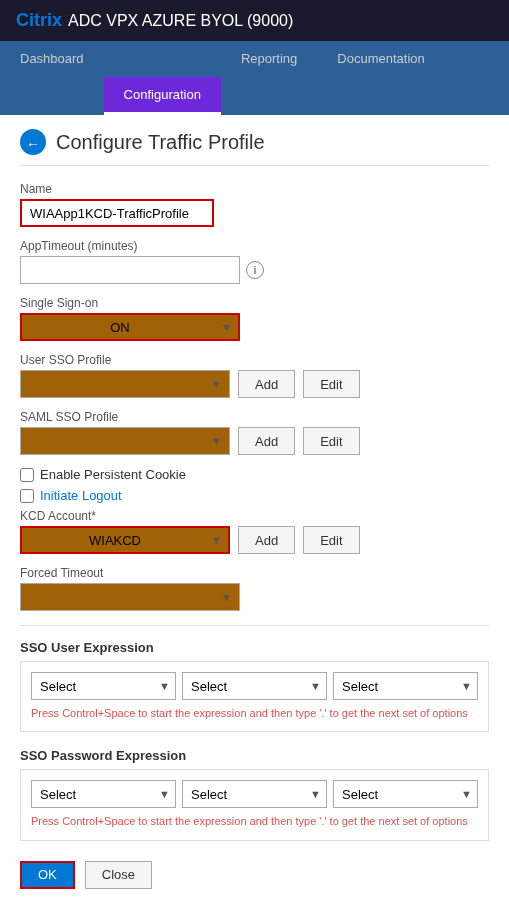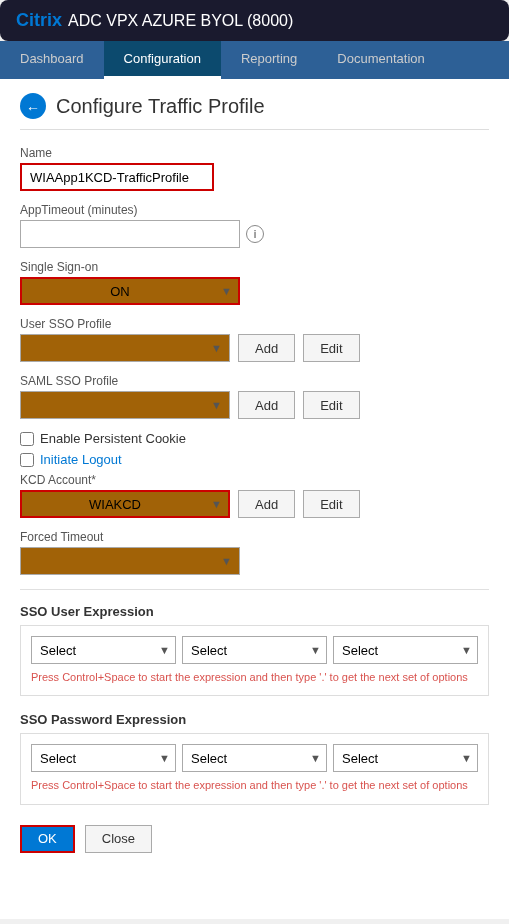--- a/index.html
+++ b/index.html
@@ -6,21 +6,20 @@
     body { font-family: Arial, sans-serif; font-size: 13px; background: #f0f0f0; width: 509px; }
 
     
     .header {
       background: #1a1a2e;
       color: white;
       padding: 10px 16px;
       display: flex;
       align-items: center;
       gap: 6px;
-      border-radius: 8px;
     }
     .header-citrix {
       color: #0078d4;
       font-weight: bold;
       font-size: 18px;
     }
     .header-title {
       font-size: 16px;
       font-weight: normal;
     }
@@ -34,21 +33,22 @@
     .nav-item {
       color: #ccc;
       padding: 10px 20px;
       cursor: pointer;
       font-size: 13px;
       border-bottom: 3px solid transparent;
     }
     .nav-item.active {
       color: white;
       border-bottom: 3px solid white;
-      background: #0c4a6e;
+      background: #6d28d9;
+      margin-top: 36px;
     }
 
     
     .page-content {
       background: white;
       padding: 14px 20px 20px 20px;
       min-height: 840px;
     }
 
     
@@ -265,21 +265,21 @@
       border: none;
       border-top: 1px solid #e0e0e0;
       margin: 14px 0;
     }
   </style>
 </head>
 <body>
 
 <div class="header">
   <span class="header-citrix">Citrix</span>
-  <span class="header-title">ADC VPX AZURE BYOL (8000)</span>
+  <span class="header-title">ADC VPX AZURE BYOL (9000)</span>
 </div>
 
 <div class="navbar">
   <div class="nav-item">Dashboard</div>
   <div class="nav-item active">Configuration</div>
   <div class="nav-item">Reporting</div>
   <div class="nav-item">Documentation</div>
 </div>
 
 <div class="page-content">

